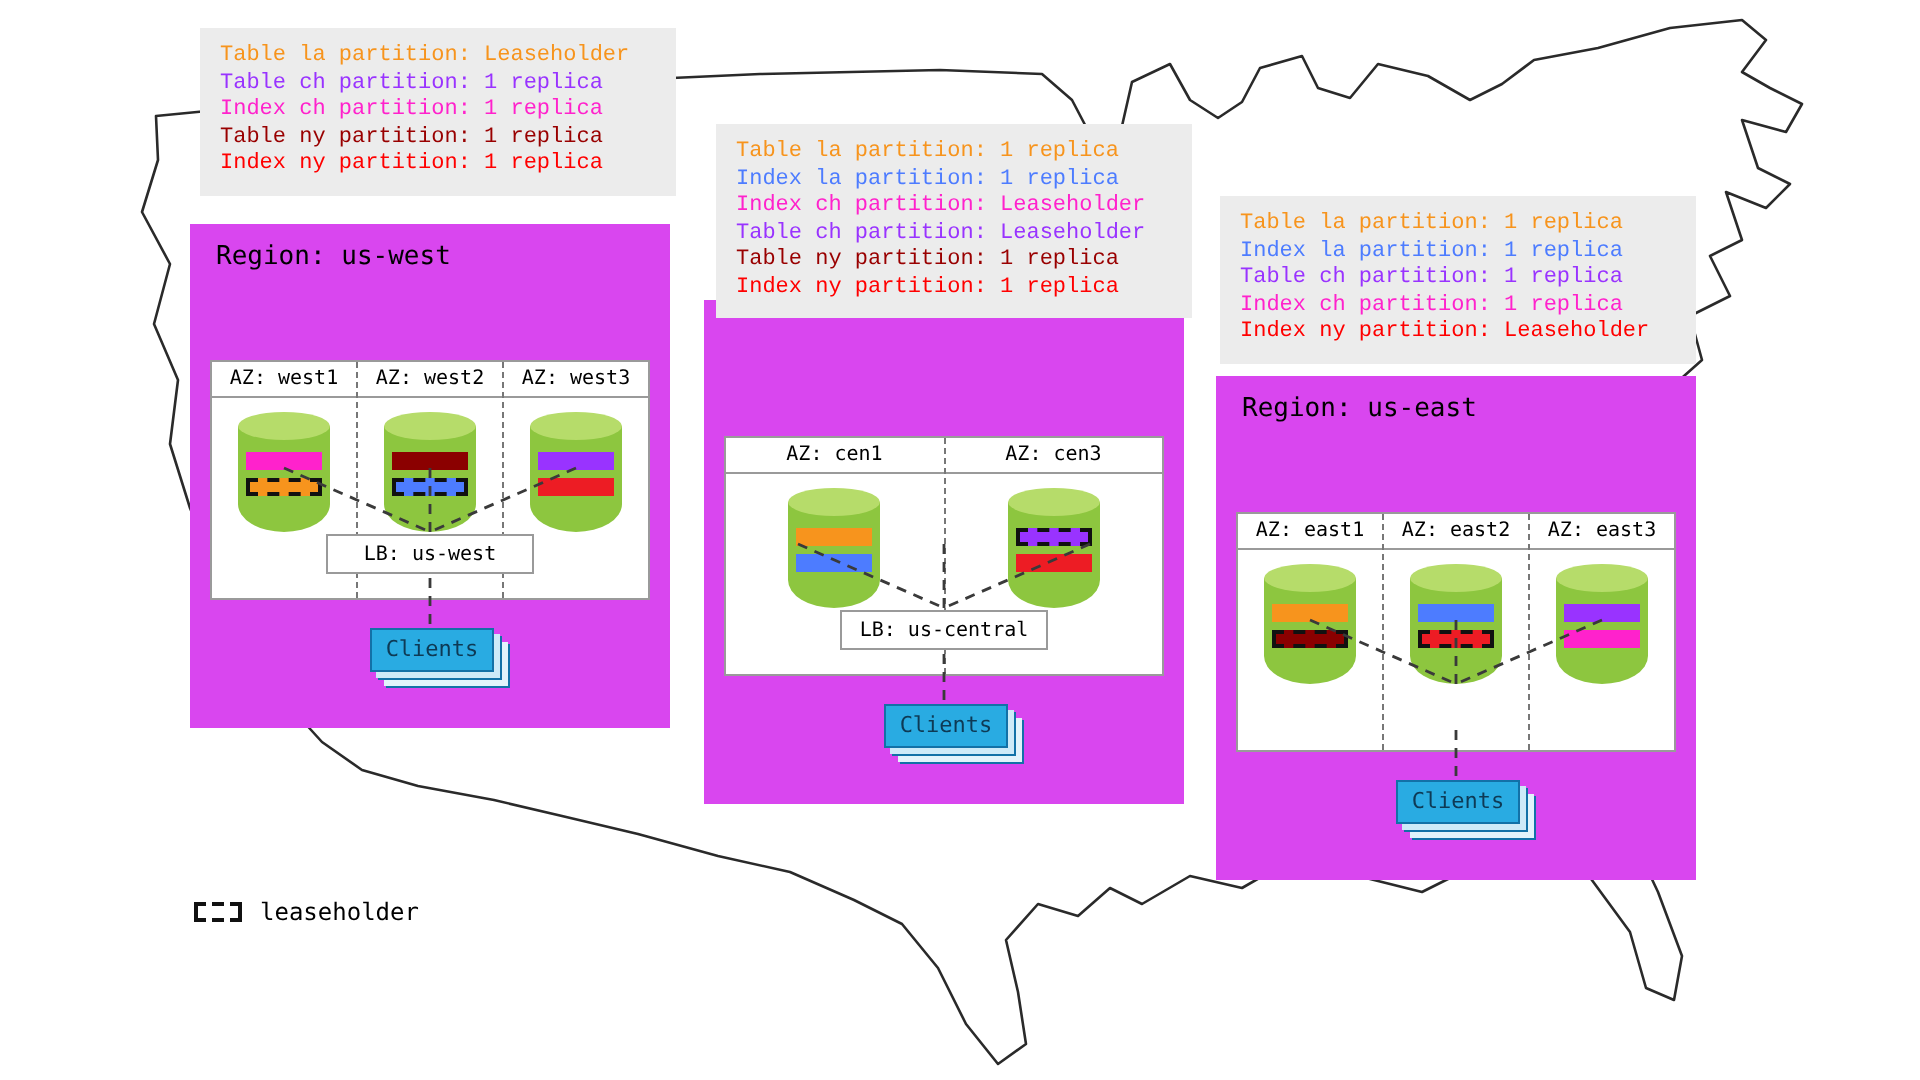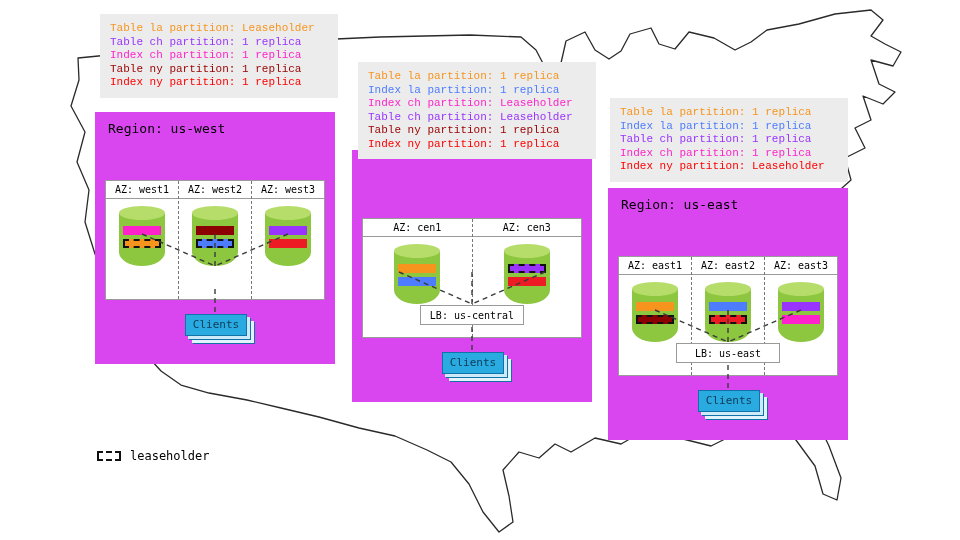--- a/index.html
+++ b/index.html
@@ -122,20 +122,21 @@
           <div class="bar b2" style="background-color: rgb(237, 28, 36);"></div>
         </div>
       </div>
     </div>
     <svg class="connectors" viewBox="0 0 240 252">
       <line class="dash" x1="47" y1="122" x2="120" y2="154"></line>
       <line class="dash" x1="120" y1="122" x2="120" y2="154"></line>
       <line class="dash" x1="193" y1="122" x2="120" y2="154"></line>
       <line class="dash" x1="120" y1="177" x2="120" y2="201"></line>
     </svg>
+    <div class="lb-box">LB: us-west</div>
     <div class="clients">Clients</div>
   </div>
 
   <div class="region" style="left:352px;top:150px">
     <div class="az-box">
       <div class="az-col">
         <div class="az-header">AZ: cen1</div>
         <div class="cyl">
           <div class="cyl-top"></div>
           <div class="cyl-body"></div>
@@ -193,21 +194,20 @@
           <div class="bar b2" style="background-color: rgb(255, 34, 204);"></div>
         </div>
       </div>
     </div>
     <svg class="connectors" viewBox="0 0 240 252">
       <line class="dash" x1="47" y1="122" x2="120" y2="154"></line>
       <line class="dash" x1="120" y1="122" x2="120" y2="154"></line>
       <line class="dash" x1="193" y1="122" x2="120" y2="154"></line>
       <line class="dash" x1="120" y1="177" x2="120" y2="201"></line>
     </svg>
-    <div class="lb-box">LB: us-east</div>
     <div class="clients">Clients</div>
   </div>
 
   <div class="lease-legend">
     <span class="lease-swatch"></span>
     <span class="lease-label">leaseholder</span>
   </div>
 
 </div>
 

